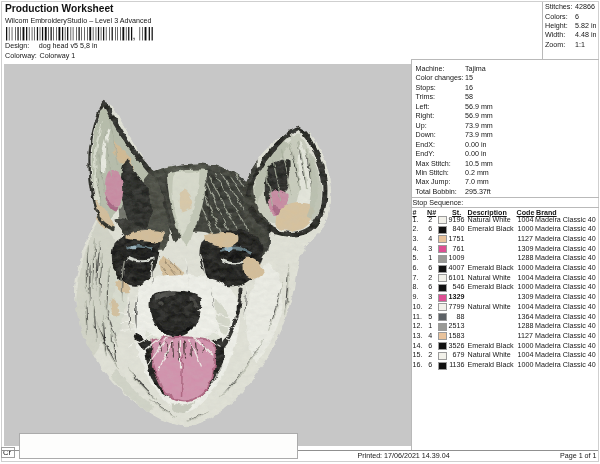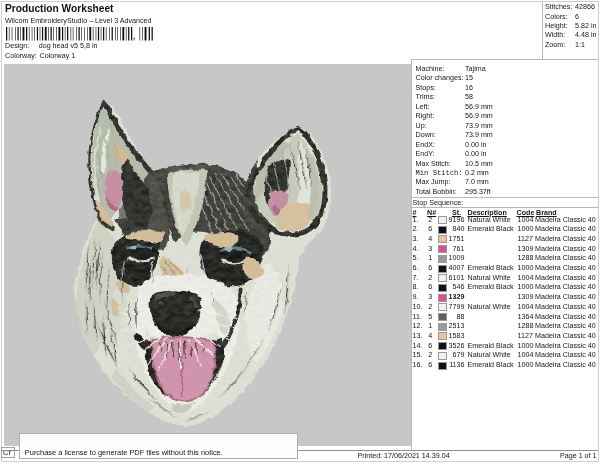--- a/index.html
+++ b/index.html
@@ -343,21 +343,21 @@
   <div class="t" style="left:415.5px;top:121.70px;">Up:</div>
     <div class="t" style="left:465px;top:121.70px;">73.9 mm</div>
   <div class="t" style="left:415.5px;top:131.15px;">Down:</div>
     <div class="t" style="left:465px;top:131.15px;">73.9 mm</div>
   <div class="t" style="left:415.5px;top:140.60px;">EndX:</div>
     <div class="t" style="left:465px;top:140.60px;">0.00 in</div>
   <div class="t" style="left:415.5px;top:150.05px;">EndY:</div>
     <div class="t" style="left:465px;top:150.05px;">0.00 in</div>
   <div class="t" style="left:415.5px;top:159.50px;">Max Stitch:</div>
     <div class="t" style="left:465px;top:159.50px;">10.5 mm</div>
-  <div class="t" style="left:415.5px;top:168.95px;font-family:Liberation Mono, monospace;">Min Stitch:</div>
+  <div class="t" style="left:415.5px;top:168.95px;">Min Stitch:</div>
     <div class="t" style="left:465px;top:168.95px;">0.2 mm</div>
   <div class="t" style="left:415.5px;top:178.40px;">Max Jump:</div>
     <div class="t" style="left:465px;top:178.40px;">7.0 mm</div>
   <div class="t" style="left:415.5px;top:187.85px;">Total Bobbin:</div>
     <div class="t" style="left:465px;top:187.85px;">295.37ft</div>
 
   <div class="hl" style="left:411.5px;top:197.4px;width:187px;height:1px;"></div>
   <div class="t" style="left:412.5px;top:199px;">Stop Sequence:</div>
   <div class="hl" style="left:411.5px;top:206.9px;width:187px;height:1px;"></div>
 
@@ -475,15 +475,14 @@
       <div class="t" style="left:517.5px;top:361.0px;">1000</div>
       <div class="t" style="left:535px;top:361.0px;">Madeira Classic 40</div>
     </div>
 
   <div class="abs" style="left:0.5px;top:446.5px;width:14px;height:11.5px;border:1px solid #a0a0a0;background:#fff;font-size:7.6px;line-height:10px;padding-left:1.5px;">Cr</div>
   <div class="abs" style="left:2px;top:449.5px;width:596px;height:1px;background:#909090;"></div>
   <div class="t" style="left:357.5px;top:451.5px;">Printed: 17/06/2021 14.39.04</div>
   <div class="t" style="left:560px;top:451.5px;">Page 1 of 1</div>
 
   <div class="abs" style="left:18.6px;top:433px;width:279.5px;height:25.5px;background:#fdfdfc;border:1px solid #ababab;"></div>
-  <div class="t" style="left:24.8px;top:448.3px;font-size:7.45px;">Purchase a license to generate PDF files without this notice.</div>
 
 </div>
 
 </body></html>

